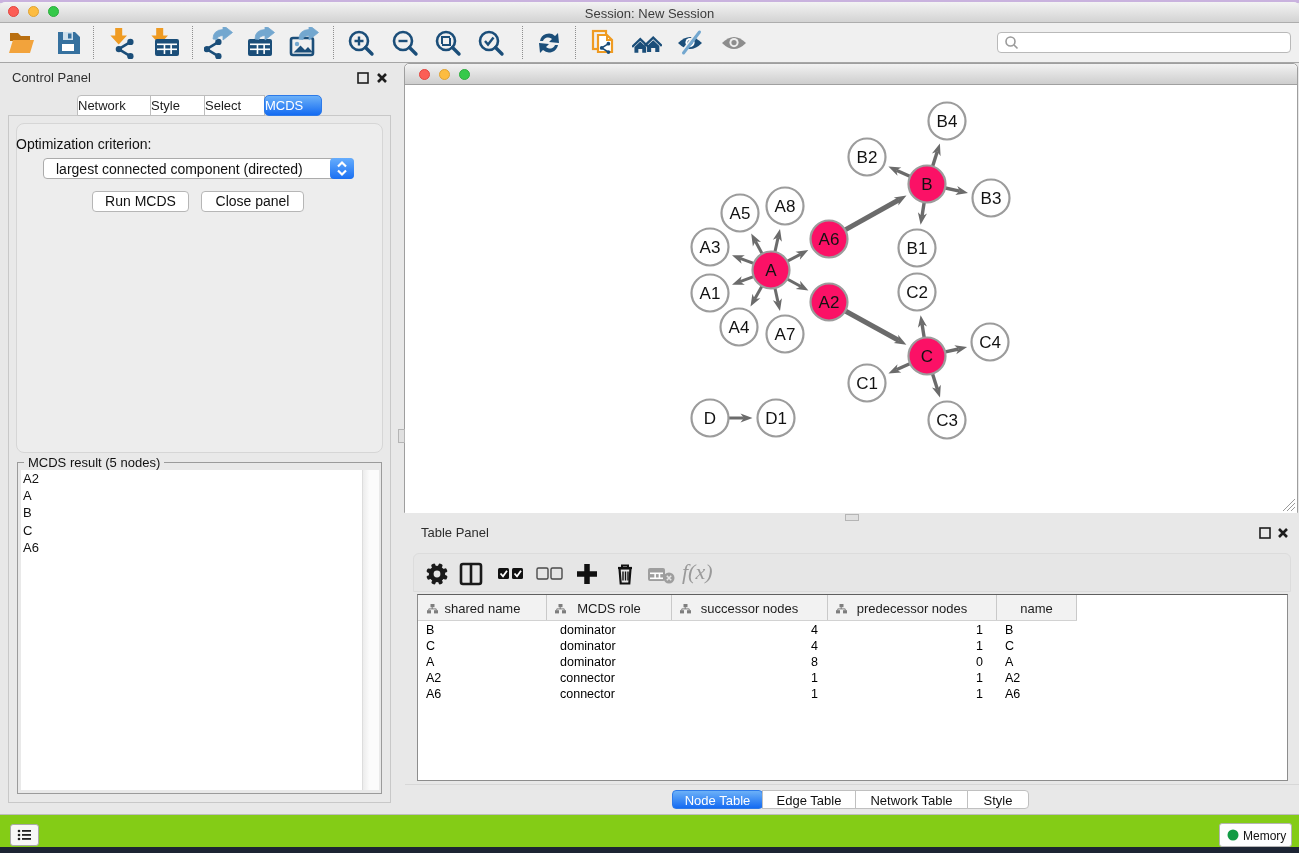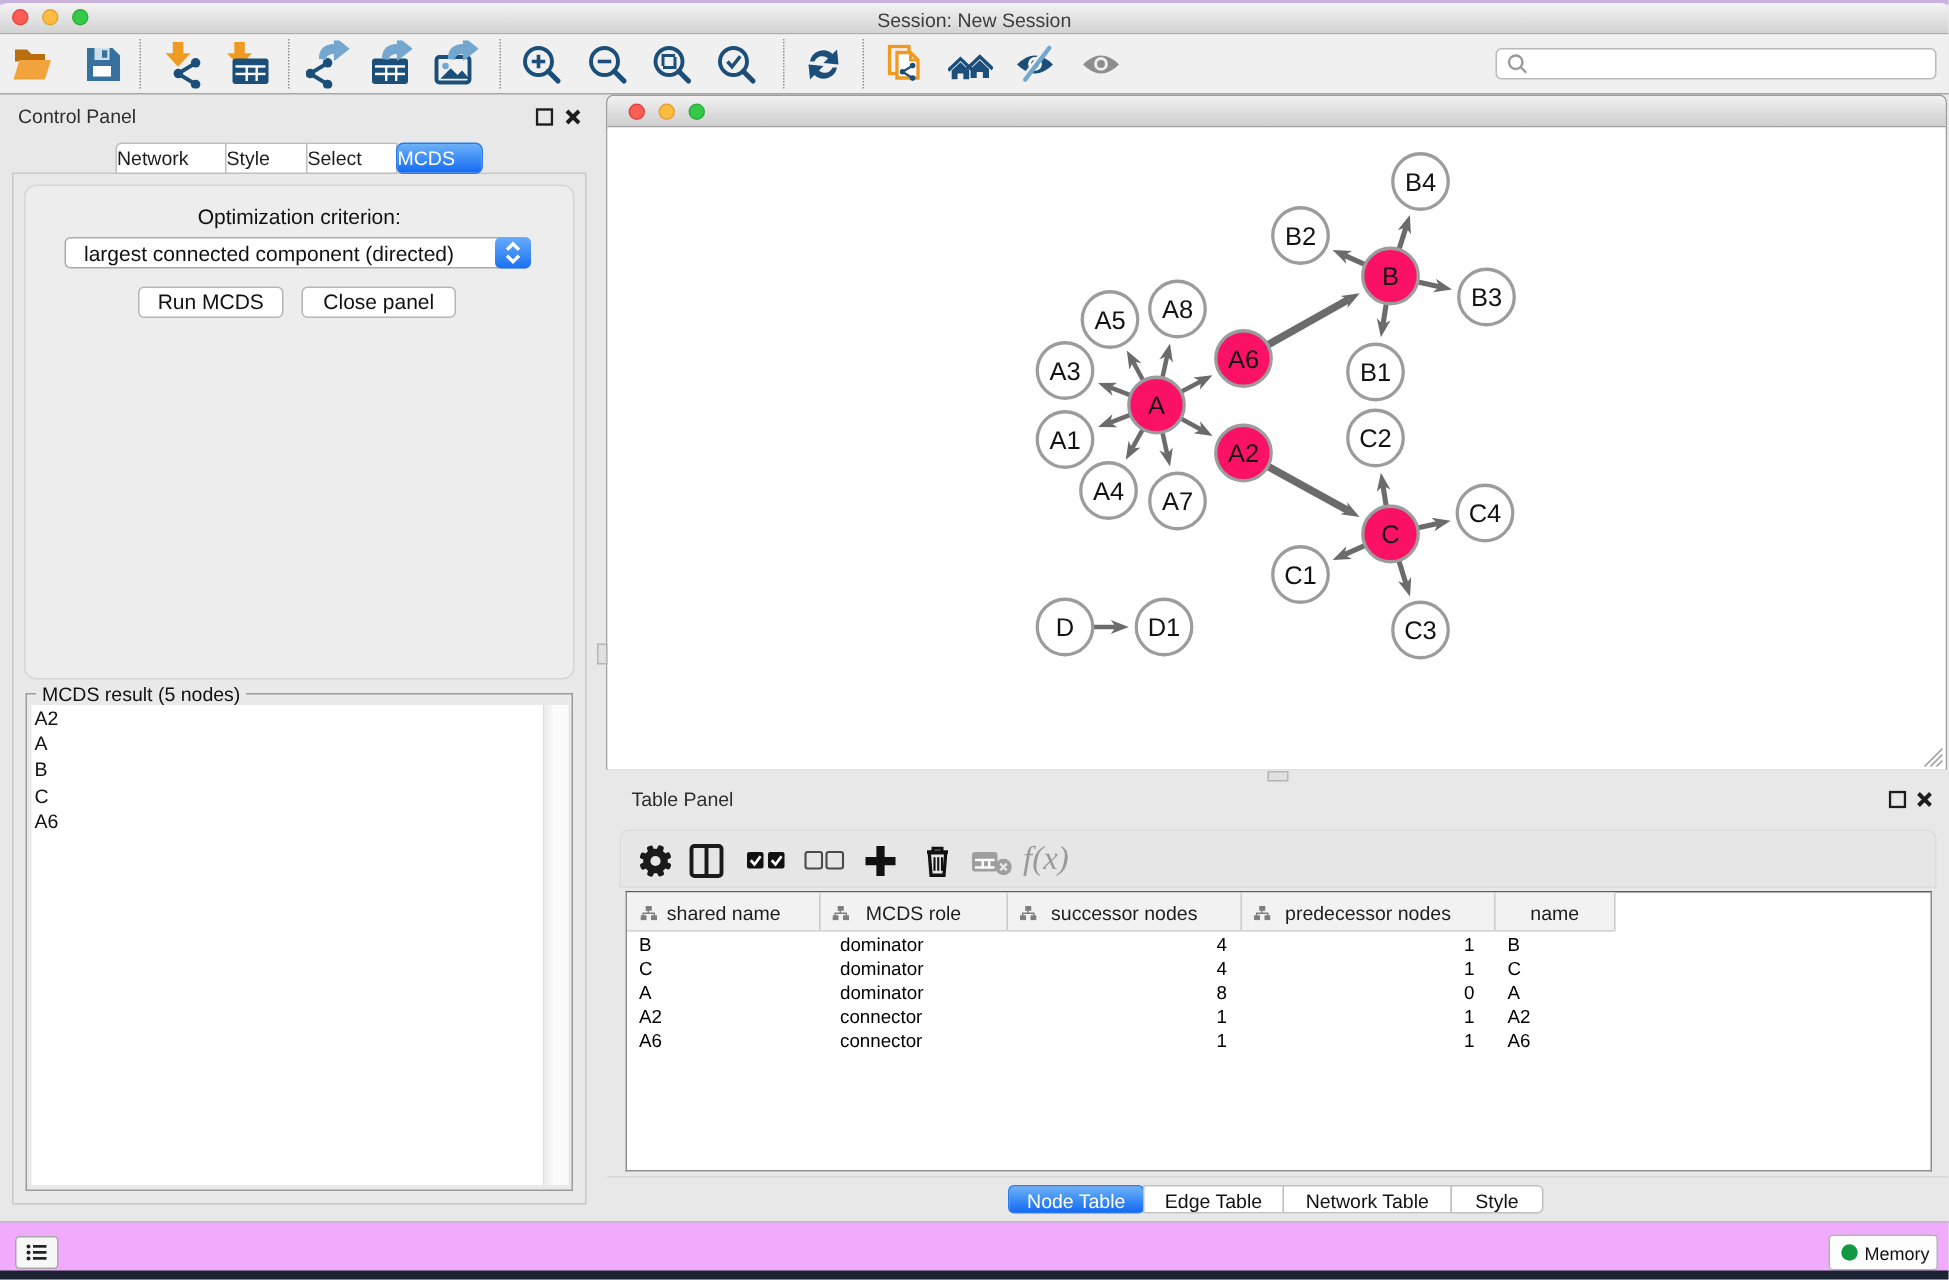--- a/index.html
+++ b/index.html
@@ -19,21 +19,21 @@
 #searchbox{position:absolute;left:997px;top:9px;width:292px;height:19px;background:#fff;
   border:1px solid #b9b9b9;border-radius:4px}
 
 #cp-title{left:12px;top:70px;font-size:13px;color:#2e2e2e}
 .tab{position:absolute;top:95px;height:21px;box-sizing:border-box;background:#fff;border:1px solid #bdbdbd;
   font-size:13px;color:#1c1c1c;text-align:left;line-height:20px}
 .tabsel{background:linear-gradient(#6cb1f8,#146bf2);color:#fff;border:1px solid #2d7ae8;border-radius:5px}
 #cp-outer{left:8px;top:115px;width:383px;height:688px;background:#e9e9e9;border:1px solid #c8c8c8;box-sizing:border-box}
 #cp-inner{left:16px;top:123px;width:367px;height:330px;background:#ededed;border:1px solid #d6d6d6;
   border-radius:8px;box-sizing:border-box}
-#optlabel{left:16px;top:136px;width:367px;text-align:center;font-size:14px;color:#111}
+#optlabel{left:16px;top:136px;width:367px;text-align:left;font-size:14px;color:#111}
 #dropdown{left:43px;top:158px;width:311px;height:21px;background:#fff;border:1px solid #ababab;
   border-radius:4px;box-sizing:border-box}
 #dropdown .dtext{position:absolute;left:12px;top:2px;font-size:14px;color:#111}
 #dstep{position:absolute;right:-1px;top:-1px;width:24px;height:21px;border-radius:4px;
   background:linear-gradient(#66adfd,#1a70f2)}
 .btn{position:absolute;top:191px;height:21px;background:#fff;border:1px solid #b6b6b6;border-radius:4px;
   box-sizing:border-box;font-size:14px;color:#111;text-align:center;line-height:19px}
 #fieldset{left:17px;top:462px;width:365px;height:332px;border:1px solid #9b9b9b;box-sizing:border-box}
 #fieldlegend{left:24px;top:455px;background:#e9e9e9;padding:0 4px;font-size:13px;color:#111}
 #mlist{left:21px;top:470px;width:357px;height:320px;background:#fff;font-size:13px;color:#111}
@@ -53,21 +53,21 @@
 #tbl{left:417px;top:594px;width:871px;height:187px;background:#fff;border:1px solid #8d8d8d;border-top:1px solid #5f5f5f;box-sizing:border-box}
 #tblhead{position:absolute;left:0;top:0;height:25px;background:#f2f2f2;border-bottom:1px solid #d2d2d2}
 .hcell{position:absolute;top:0;height:25px;border-right:1px solid #c9c9c9;box-sizing:border-box;
   font-size:13px;color:#1d1d1d;text-align:center;line-height:28px}
 .trow{position:absolute;font-size:12.5px;color:#000;height:16px;line-height:16px}
 .bt{position:absolute;top:790px;height:19px;background:#fff;border:1px solid #c0c0c0;box-sizing:border-box;
   font-size:13px;color:#111;text-align:center;line-height:19px}
 .btsel{background:linear-gradient(#6cb1f8,#146bf2);color:#fff;border:1px solid #2d7ae8;border-radius:4px}
 #tabsepline{left:405px;top:784px;width:894px;height:0;border-top:1px solid #d7d7d7}
 
-#statusbar{left:0;top:814px;width:1299px;height:33px;background:#f0abfc;border-top:1px solid #bdbdbd}
+#statusbar{left:0;top:814px;width:1299px;height:33px;background:#84cc16;border-top:1px solid #bdbdbd}
 #listbtn{position:absolute;left:10px;top:9px;width:27px;height:20px;background:#f7f7f7;border:1px solid #a9a9a9;border-radius:3px}
 #membtn{position:absolute;left:1219px;top:8px;width:71px;height:22px;background:#fdfdfd;border:1px solid #b4b4b4;
   border-radius:3px;font-size:12px;color:#111}
 #bottomstrip{left:0;top:847px;width:1299px;height:6px;background:#1c2433}
 </style>
 </head>
 <body>
 <div class="abs" id="deskstrip"></div>
 <div class="abs" id="titlebar">
   <div class="tl" style="left:8px;background:#fc5e56;border:1px solid #e2463f"></div>

